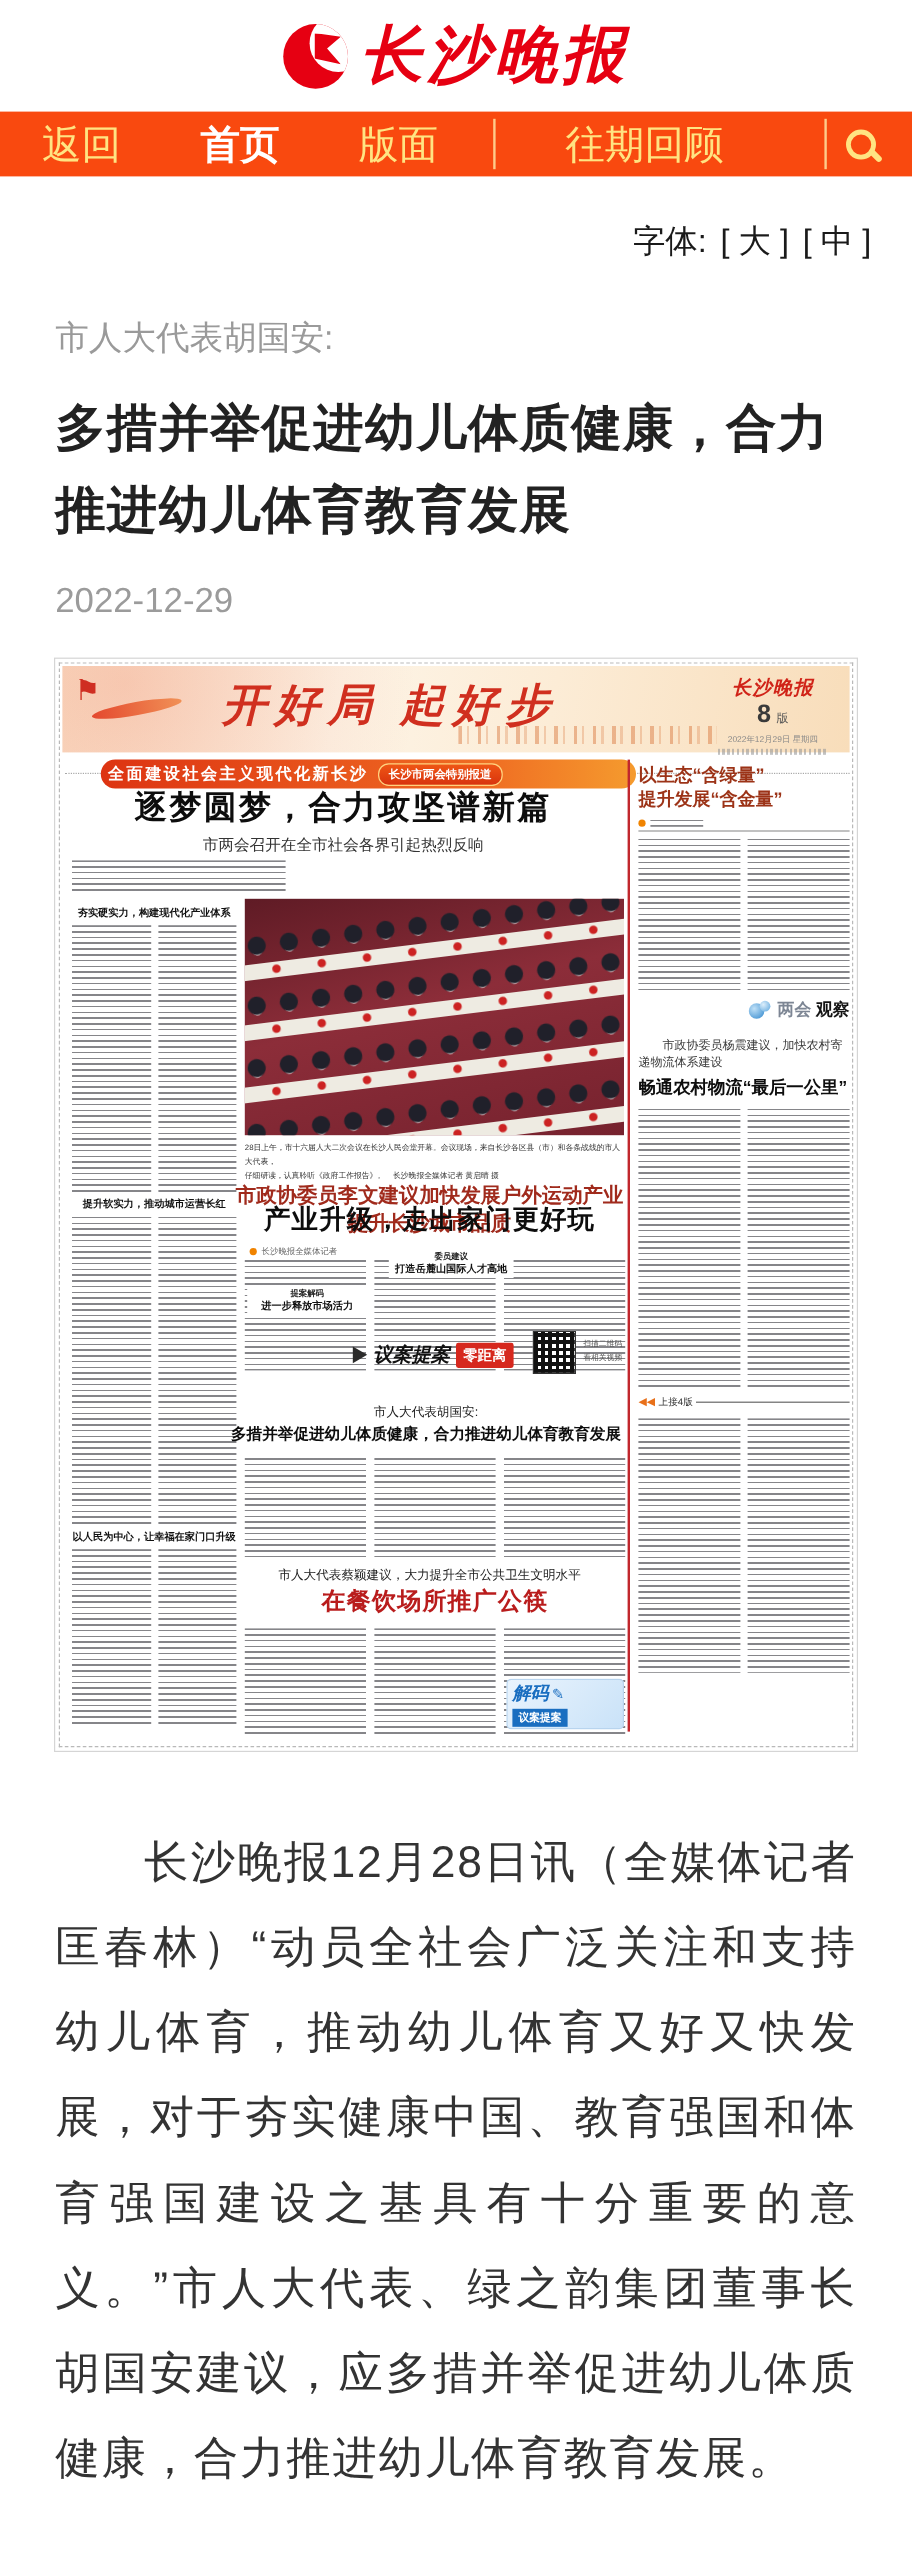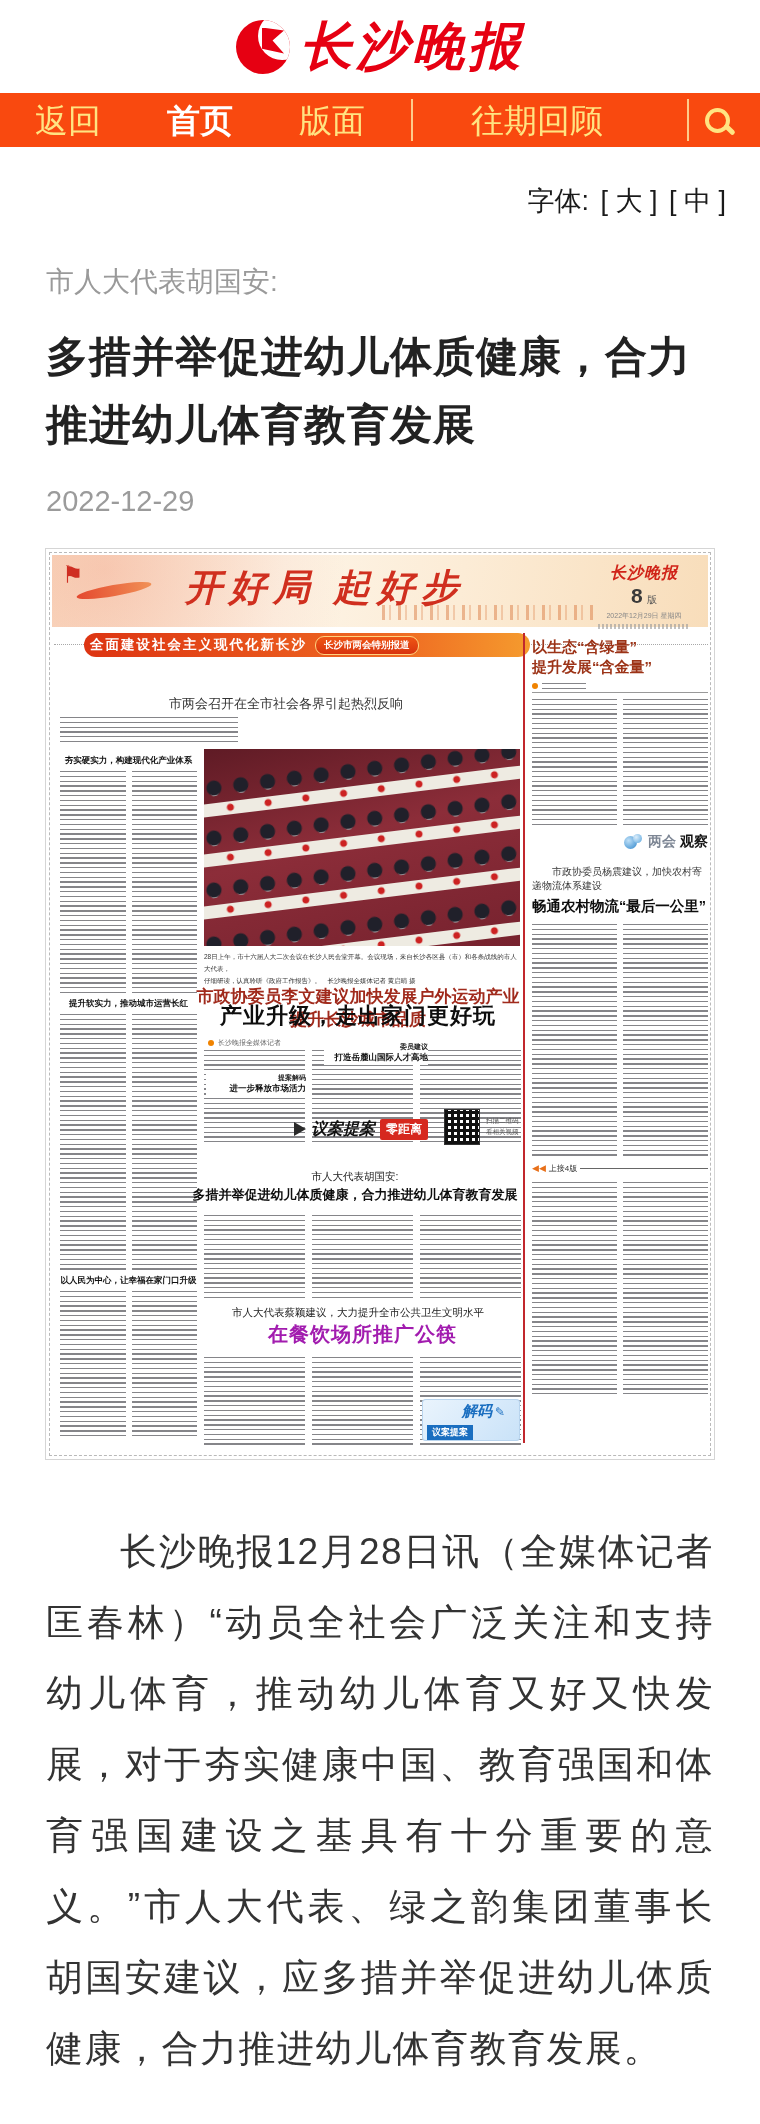--- a/index.html
+++ b/index.html
@@ -96,45 +96,45 @@
       background-image:radial-gradient(circle at 16px 6px, #c22 3px, transparent 4px);
       background-size:38px 13px; background-repeat:repeat-x; }
   .r1{top:12px} .r2{top:62px} .r3{top:114px} .r4{top:168px}
 
   .caption { left:158px; top:402px; width:316px; font-size:6.5px; line-height:12px; color:#333; }
   .k2 { left:145px; top:436px; width:334px; text-align:center; font-size:17px; font-weight:600; color:#a02a1c; }
   .h2x { left:140px; top:452px; width:344px; text-align:center; font-size:22px; font-weight:900; color:#0d0d0d; letter-spacing:1px; }
   .byline { left:162px; top:489px; display:flex; align-items:center; gap:4px; font-size:7px; color:#666; }
   .odot { width:6px; height:6px; border-radius:50%; background:#f08300; }
   .mid3a { left:158px; top:501px; width:317px; height:92px; }
-  .wh { position:absolute; background:#fff; text-align:right; padding:1px 0; }
+  .wh { position:absolute; background:#fff; text-align:center; padding:1px 0; }
   .wh .l1 { font-size:7px; font-weight:700; color:#222; }
   .wh .l2 { font-size:8.5px; font-weight:800; color:#111; }
   .wh1 { left:278px; top:492px; width:104px; }
   .wh2 { left:160px; top:523px; width:100px; }
 
   .prop { left:248px; top:566px; height:28px; display:flex; align-items:center; gap:5px; }
   .horn { width:0; height:0; border-style:solid; border-width:7px 0 7px 12px; border-color:transparent transparent transparent #2b2b2b; }
   .prop .pl { font-family:"Liberation Serif","DejaVu Serif",serif; font-style:italic; font-weight:900; font-size:16px; color:#111; }
   .prop .pr { background:#d6281e; color:#fff; font-weight:900; font-size:12px; padding:2px 6px; border-radius:2px; }
   .qr { left:398px; top:560px; width:36px; height:36px; border:1px solid #333; background-color:#fff;
         background-image:repeating-linear-gradient(0deg,#111 0 3px,transparent 3px 6px),
                          repeating-linear-gradient(90deg,#111 0 3px,rgba(255,255,255,.92) 3px 6px); }
   .qrlbl { left:440px; top:566px; font-size:6.5px; color:#555; line-height:11px; }
 
   .k3 { left:138px; top:621px; width:342px; text-align:center; font-size:10.5px; color:#222; }
   .h3x { left:136px; top:637px; width:346px; text-align:center; font-size:13px; font-weight:900; color:#0d0d0d; }
   .mid3b { left:158px; top:666px; width:317px; height:86px; }
   .k4 { left:145px; top:757px; width:334px; text-align:center; font-size:10.5px; color:#222; }
-  .h4x { left:158px; top:772px; width:317px; text-align:center; font-size:20px; font-weight:900; color:#a21caf; letter-spacing:1px; }
+  .h4x { left:158px; top:772px; width:317px; text-align:center; font-size:20px; font-weight:900; color:#b91c1c; letter-spacing:1px; }
   .mid3c { left:158px; top:808px; width:317px; height:88px; }
 
   .decode { left:376px; top:850px; width:98px; height:42px; border-radius:4px; padding:3px 5px;
             background:linear-gradient(135deg,#eaf4fd,#c9e2f8); box-shadow:0 0 0 1px #b8d4ee inset; }
-  .decode .dtop { display:flex; align-items:center; gap:3px;margin-left:35px; }
+  .decode .dtop { display:flex; align-items:center; gap:3px; }
   .decode .d1 { font-size:15px; font-weight:900; color:#1a6ec0; font-style:italic; }
   .decode .pen { font-size:12px; color:#1a6ec0; }
   .decode .d2 { display:inline-block; margin-top:2px; background:#1a6ec0; color:#fff; font-size:9px; font-weight:700; padding:1px 5px; }
 
   .redline { left:477px; top:84px; width:2px; height:810px; background:#c1272d; }
 
   .rightcol { left:486px; top:84px; width:176px; display:flex; flex-direction:column; }
   .eco { margin-top:4px; font-size:15px; font-weight:900; color:#9c3317; line-height:20px; }
   .ecolbl { margin-top:6px; display:flex; align-items:center; gap:4px; border-bottom:1px solid #999; padding-bottom:3px; }
   .ecolbl .tx { width:44px; height:6px; }
@@ -209,20 +209,21 @@
         <div class="ptex"></div>
       </div>
     </div>
 
     <div class="pabs dotline"></div>
     <div class="pabs themebar">
       <span class="ttxt">全面建设社会主义现代化新长沙</span>
       <span class="tbadge">长沙市两会特别报道</span>
     </div>
 
+    <div class="pabs headline1">逐梦圆梦，合力攻坚谱新篇</div>
     <div class="pabs subhead1">市两会召开在全市社会各界引起热烈反响</div>
 
     <div class="pabs lead tx"></div>
 
     <div class="pabs leftcol">
       <div class="sech">夯实硬实力，构建现代化产业体系</div>
       <div class="tx2 b1">
           <span class="tx"></span>
           <span class="tx"></span>
         </div>

